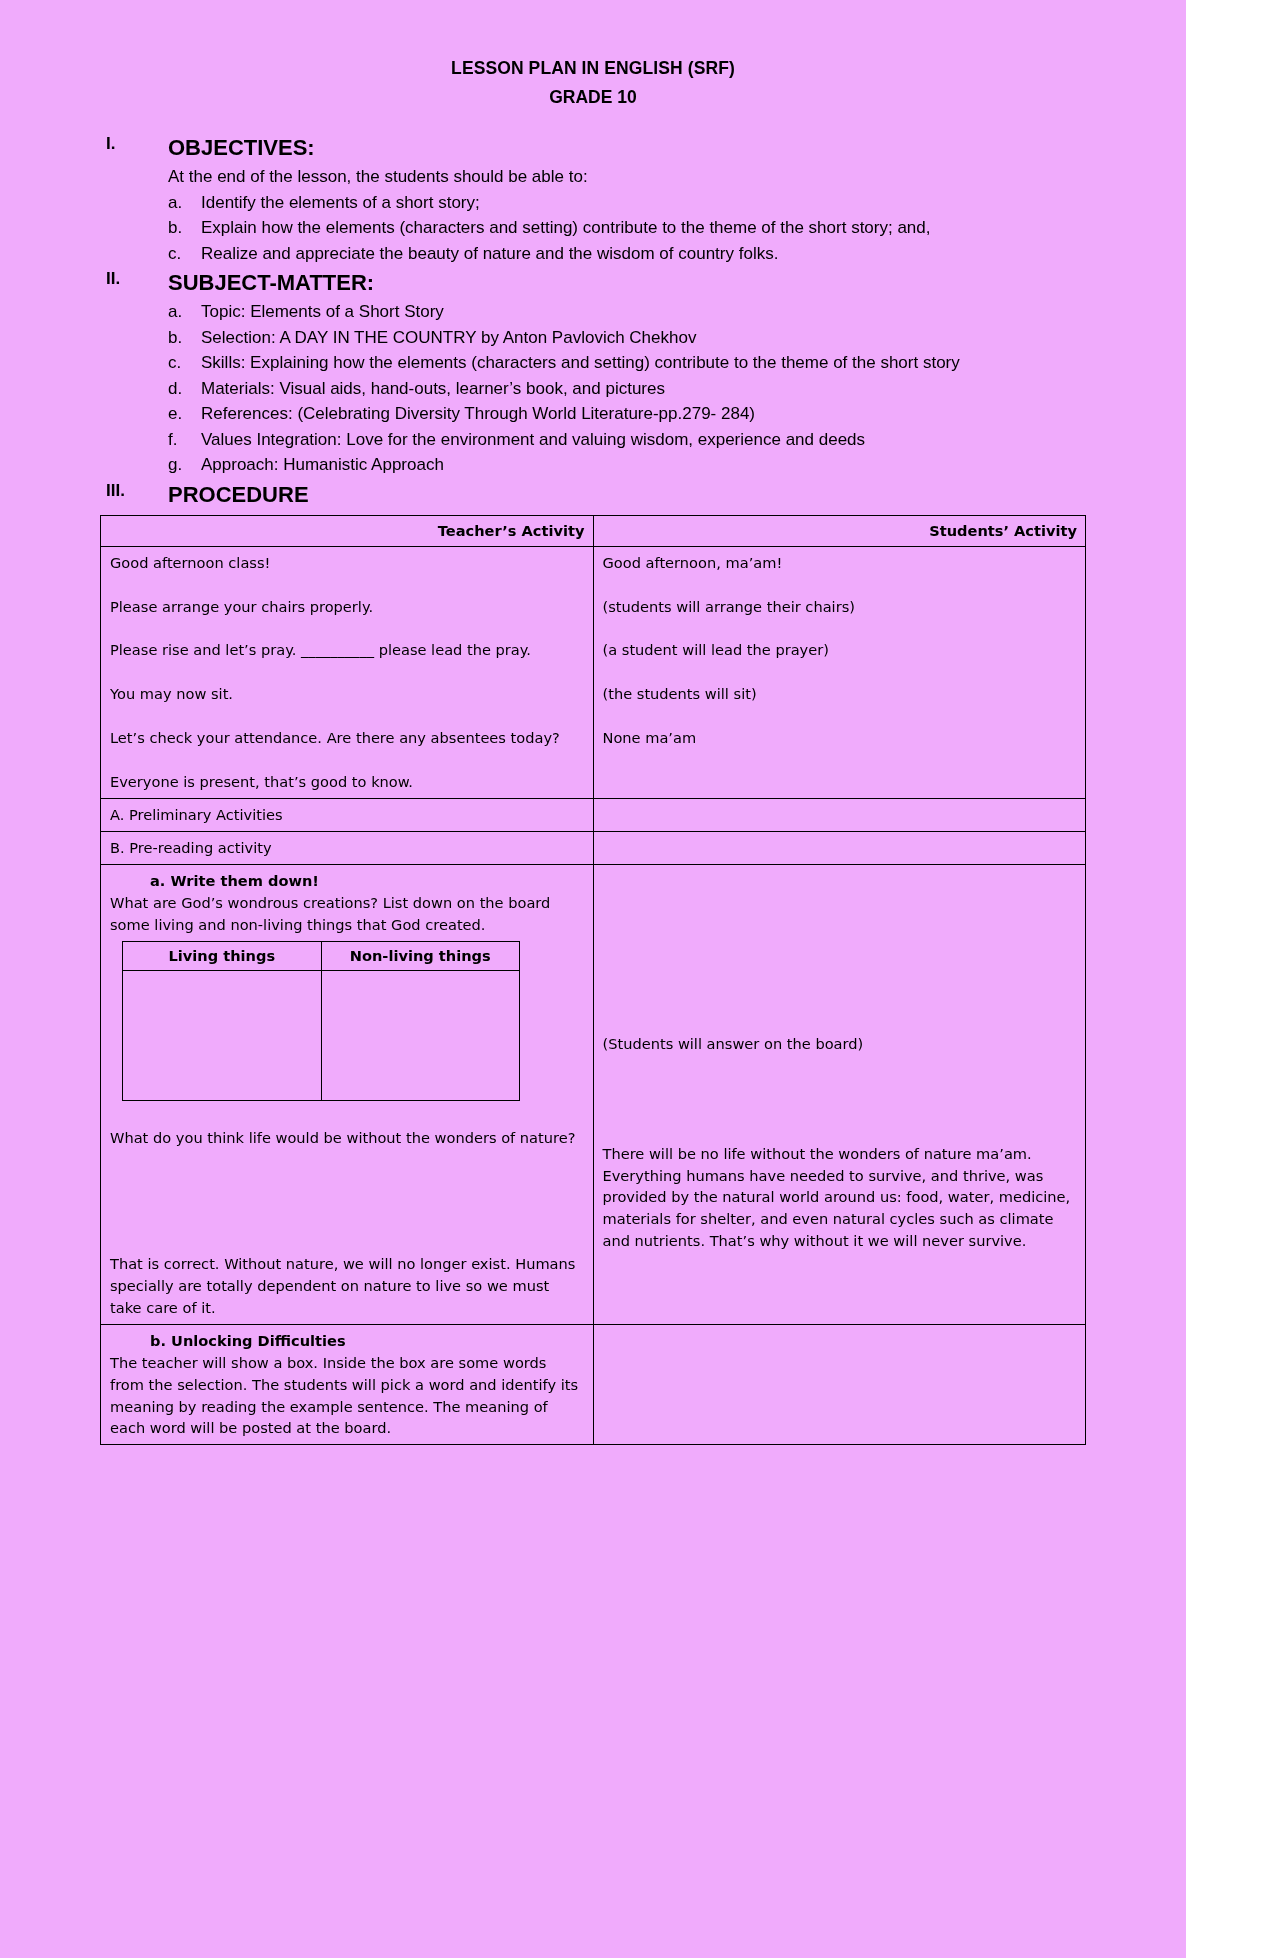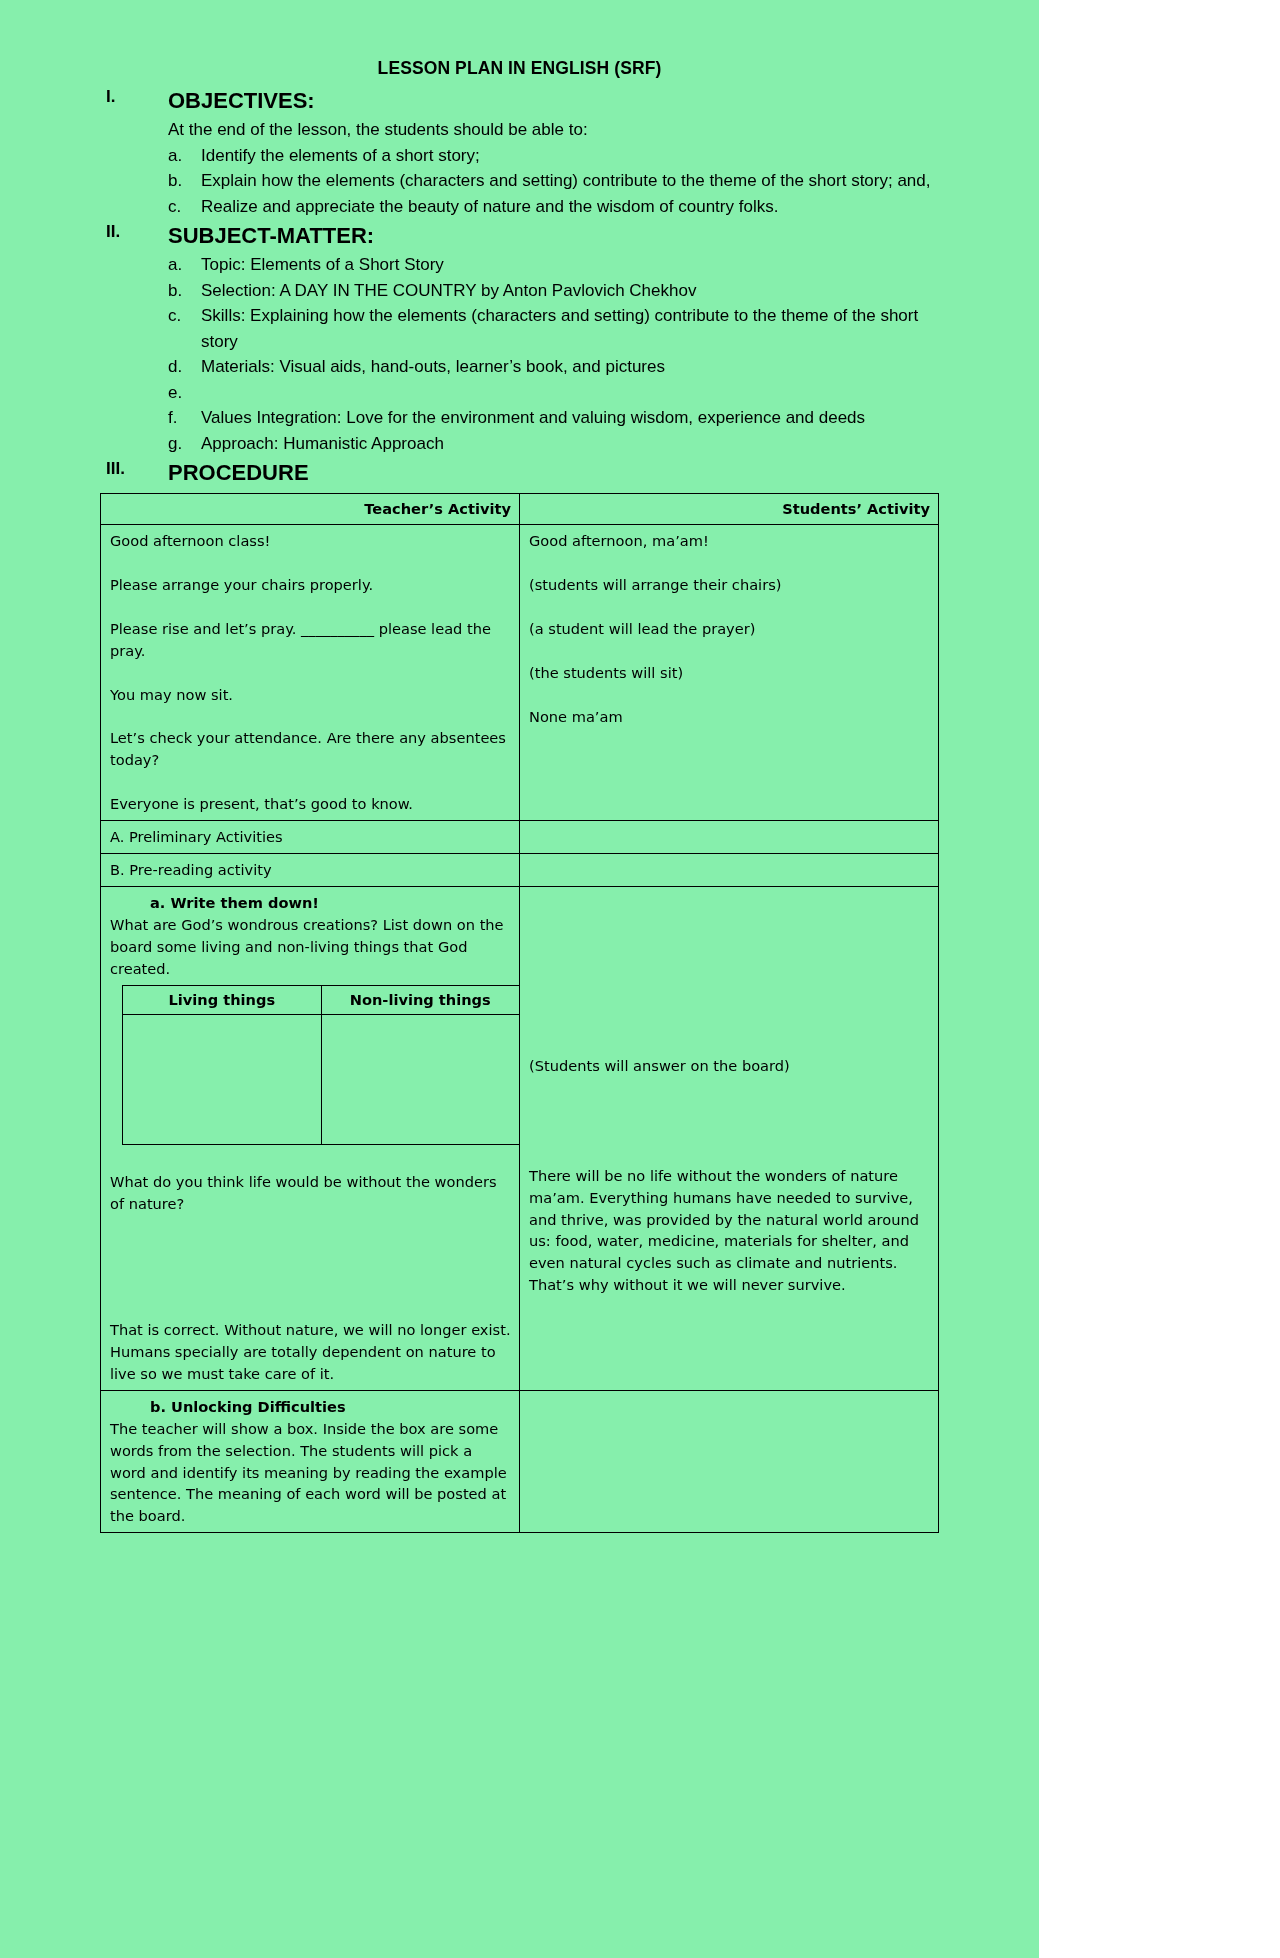--- a/index.html
+++ b/index.html
@@ -9,24 +9,24 @@
     background: #ffffff;
   }
   body {
     width: 1280px;
     min-height: 1958px;
     font-family: "Liberation Sans", sans-serif;
     color: #000000;
     -webkit-font-smoothing: antialiased;
   }
   .page {
-    width: 1039px;
+    width: 1186px;
     min-height: 1958px;
     padding: 55px 100px 20px 100px;
-    background: #86efac;
+    background: #f0abfc;
     position: relative;
   }
 
   
   .doc-title {
     text-align: center;
     font-weight: bold;
     font-size: 17.5px;
     letter-spacing: 0.1px;
     margin: 0 0 2px 0;
@@ -157,20 +157,21 @@
 
   .cell-p { margin: 0; }
   .cell-p + .cell-p { margin-top: 22px; }
 </style>
 </head>
 <body>
 
 <div class="page">
 
   <div class="doc-title">LESSON PLAN IN ENGLISH (SRF)</div>
+  <div class="doc-subtitle">GRADE 10</div>
 
   <div class="section">
     <div class="roman">I.</div>
     <div class="section-body">
       <div class="section-head">OBJECTIVES:</div>
       <div class="plain-line">At the end of the lesson, the students should be able to:</div>
       <ul class="alpha">
         <li>
           <span class="marker">a.</span>
           <span class="text">Identify the elements of a short story;</span>
@@ -206,20 +207,21 @@
           <span class="marker">c.</span>
           <span class="text">Skills: Explaining how the elements (characters and setting) contribute to the theme of the short story</span>
         </li>
         <li>
           <span class="marker">d.</span>
           <span class="text">Materials: Visual aids, hand-outs, learner’s book, and pictures</span>
         </li>
         <li>
           <span class="marker">e.</span>
           <span class="text">
+            <span>References: (Celebrating Diversity Through World Literature-pp.279- 284)</span>
           </span>
         </li>
         <li>
           <span class="marker">f.</span>
           <span class="text">Values Integration: Love for the environment and valuing wisdom, experience and deeds</span>
         </li>
         <li>
           <span class="marker">g.</span>
           <span class="text">Approach: Humanistic Approach</span>
         </li>

